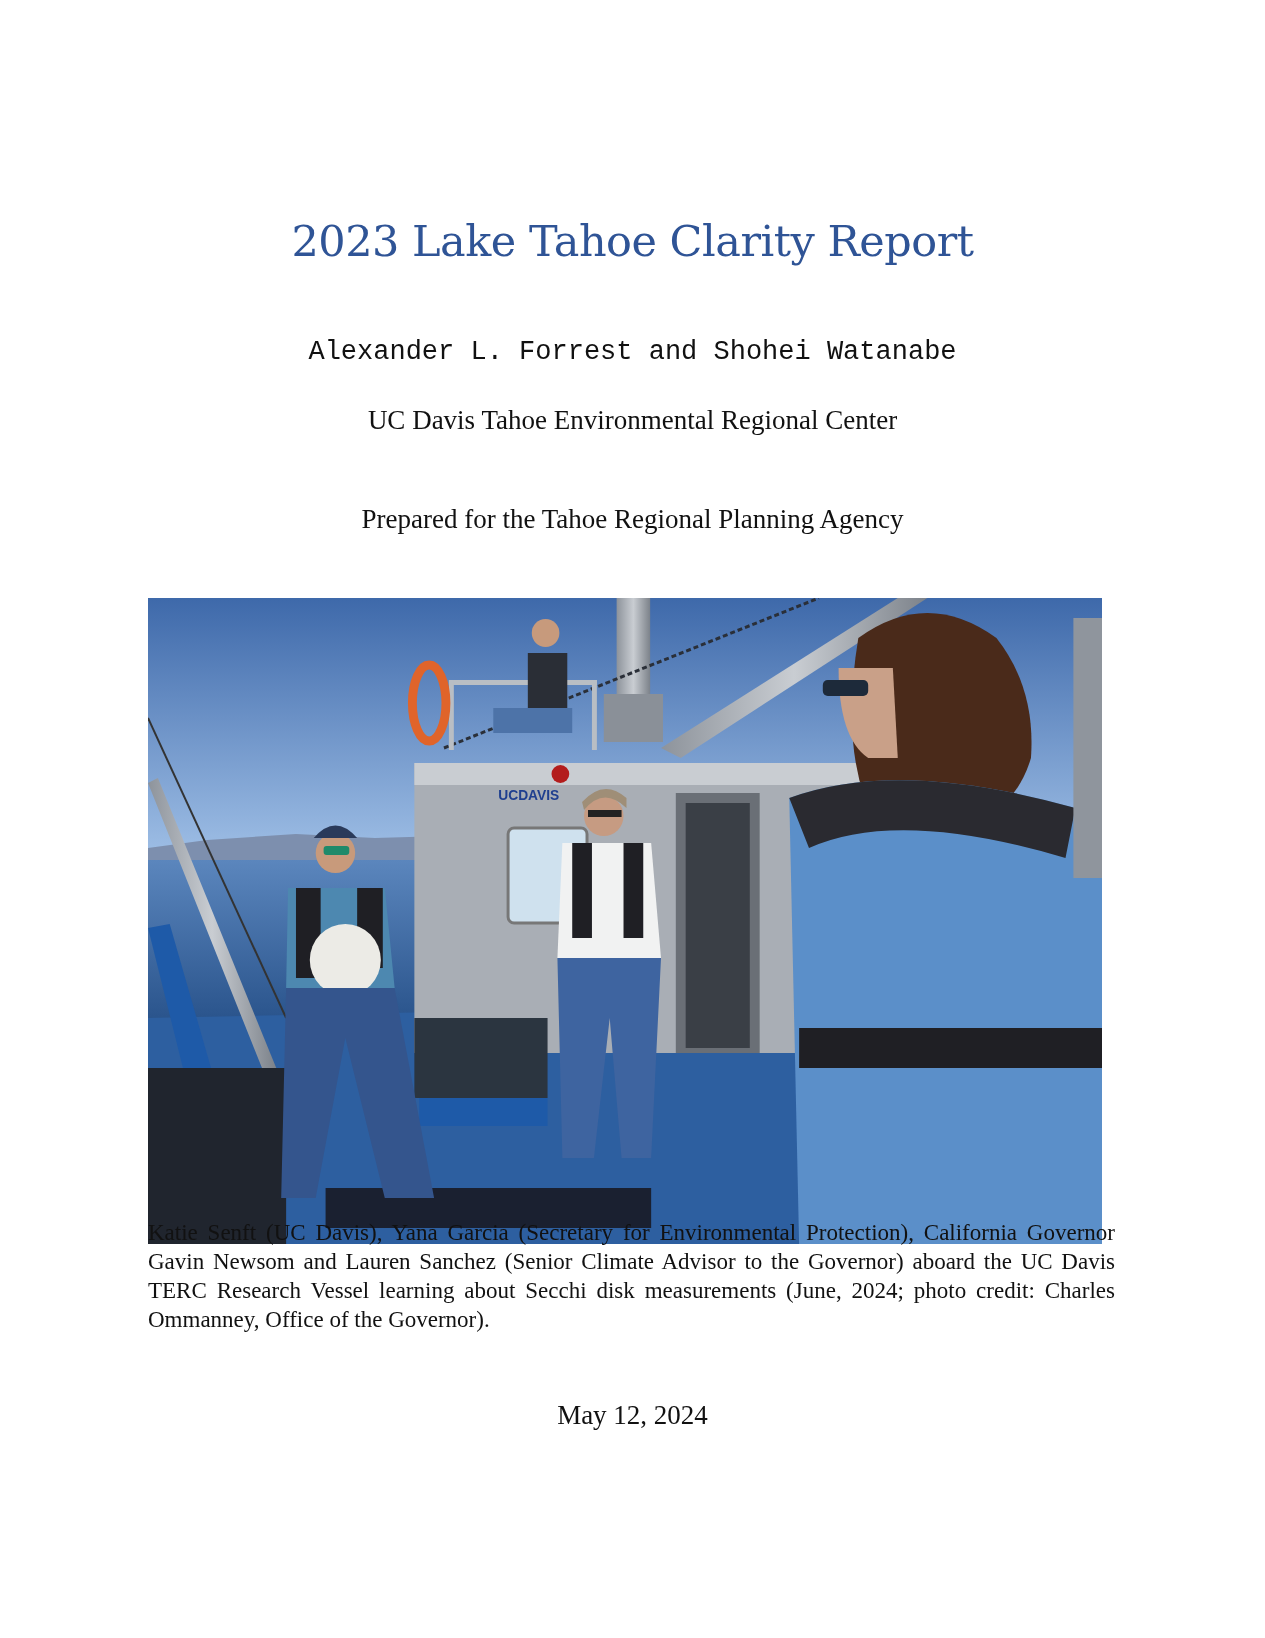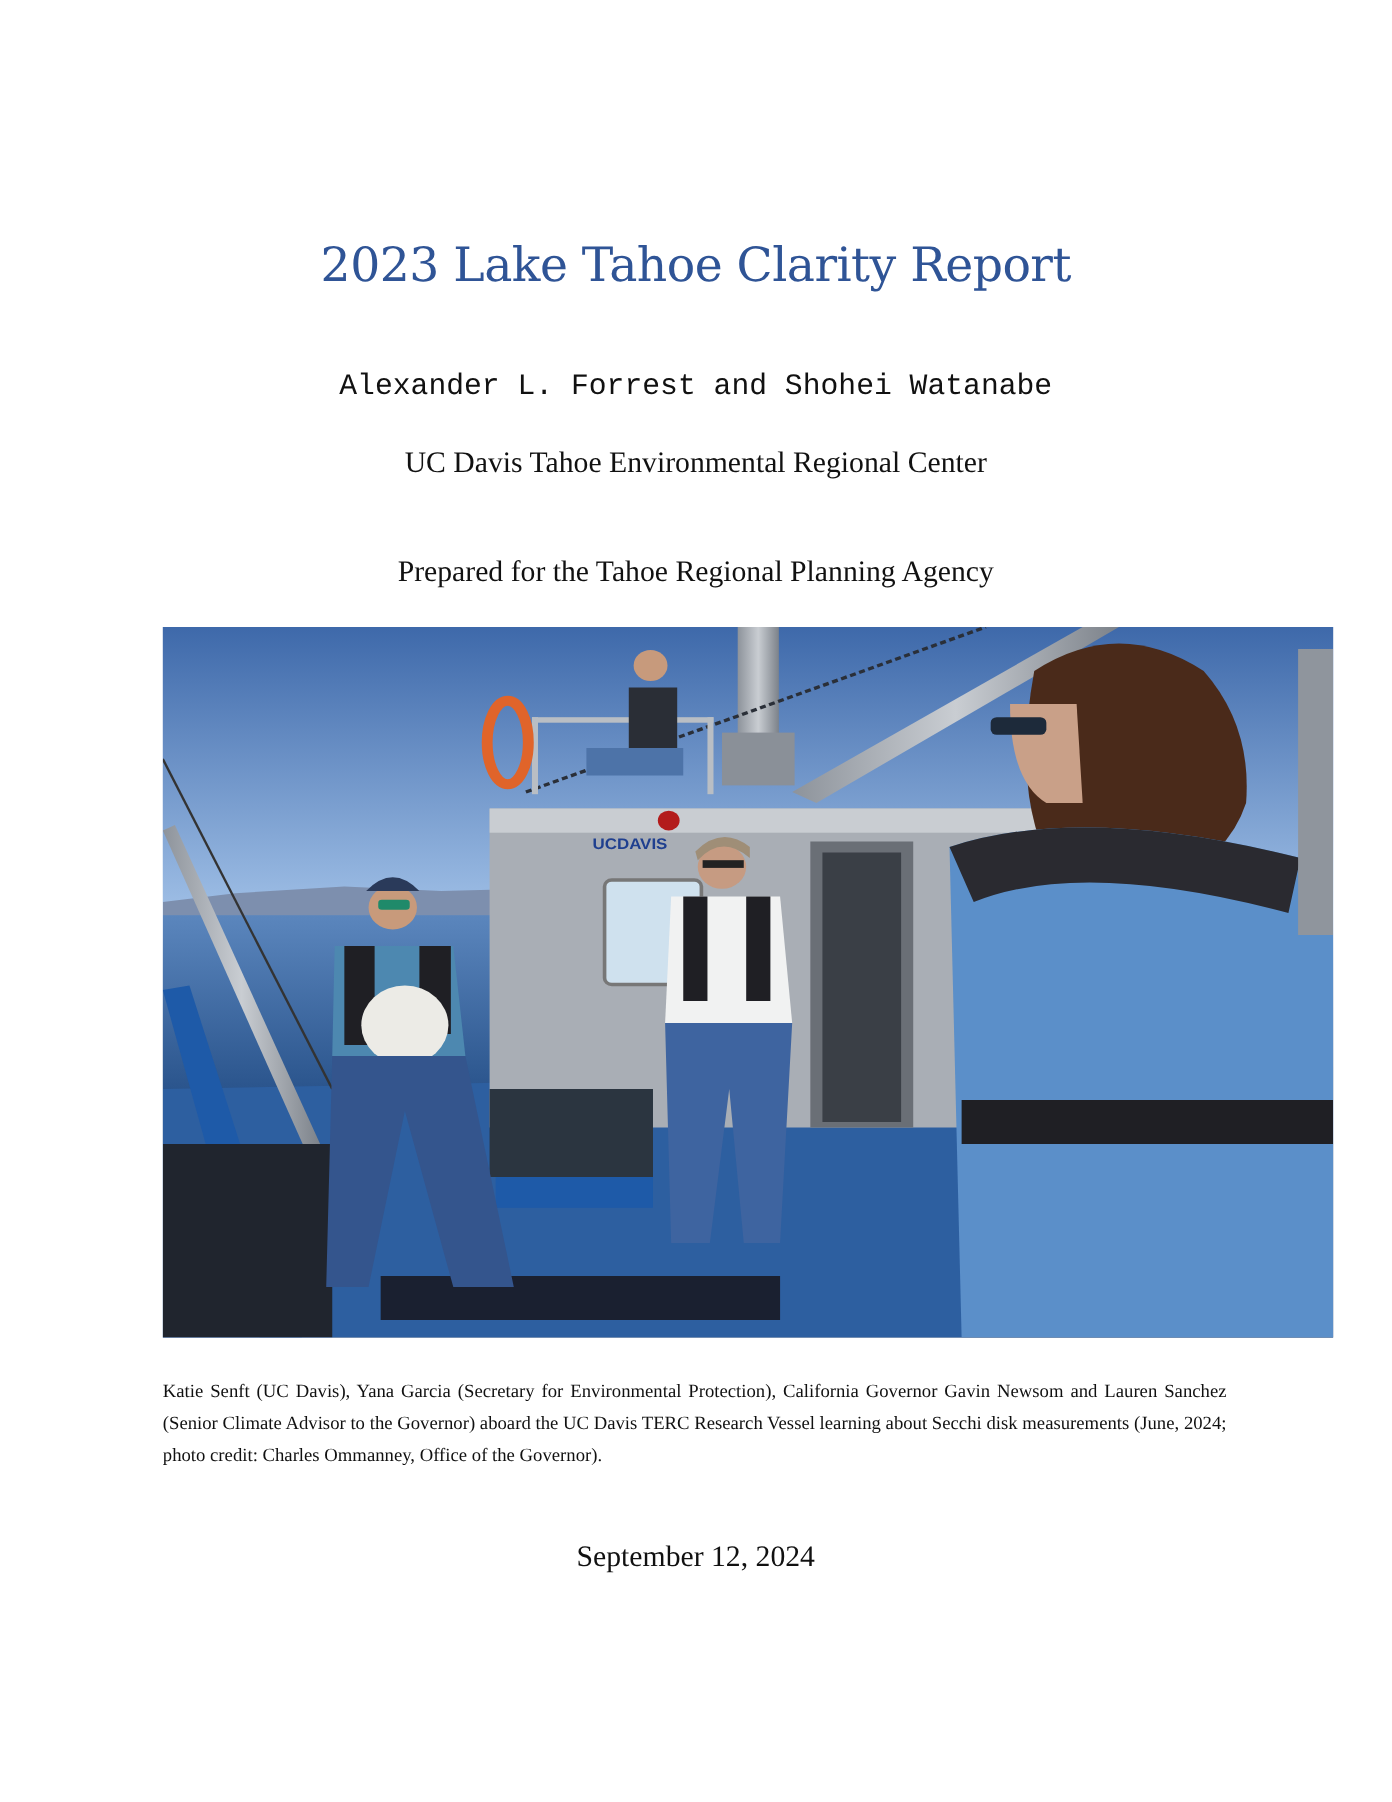--- a/index.html
+++ b/index.html
@@ -19,30 +19,30 @@
       position: absolute; left: 0; right: 0;
       text-align: center;
       font-family: "Liberation Serif", serif;
       font-size: 27px; color: #111111;
     }
     .authors { top: 337px; font-family: Liberation Mono, monospace; }
     .org { top: 405px; }
     .prepared { top: 504px; }
 
     .photo {
-      position: absolute; left: 148px; top: 570px; width: 1064px; height: 646px;
+      position: absolute; left: 148px; top: 598px; width: 954px; height: 646px;
       overflow: hidden;
       background: linear-gradient(180deg, #3f6aab 0%, #6f97cf 30%, #9dbde4 40%, #5d84b8 48%, #2f5a93 60%, #284d82 100%);
     }
     .photo svg { display: block; width: 100%; height: 100%; }
 
     .caption {
-      position: absolute; left: 148px; top: 1250px; width: 967px;
+      position: absolute; left: 148px; top: 1218px; width: 967px;
       font-family: "Liberation Serif", serif;
-      font-size: 17px; line-height: 29px; color: #111111;
+      font-size: 23px; line-height: 29px; color: #111111;
       text-align: justify;
       margin: 0;
     }
     .date {
       position: absolute; left: 0; right: 0; top: 1400px;
       text-align: center;
       font-family: "Liberation Serif", serif;
       font-size: 27px; color: #111111;
     }
   </style>
@@ -140,15 +140,15 @@
       <path d="M650 200 Q760 160 940 210 L967 240 L967 646 L660 646 Z" fill="#5b8fc9"></path>
       <path d="M650 200 Q760 160 940 210 L930 260 Q760 210 670 250 Z" fill="#2a2a30"></path>
       <path d="M660 430 L967 430 L967 470 L660 470 Z" fill="#1f1f24"></path>
 
       <rect x="938" y="20" width="29" height="260" fill="#8f959d"></rect>
     </svg>
   </div>
 
   <p class="caption">Katie Senft (UC Davis), Yana Garcia (Secretary for Environmental Protection), California Governor Gavin Newsom and Lauren Sanchez (Senior Climate Advisor to the Governor) aboard the UC Davis TERC Research Vessel learning about Secchi disk measurements (June, 2024; photo credit: Charles Ommanney, Office of the Governor).</p>
 
-  <div class="date">September 12, 2024</div>
+  <div class="date">May 12, 2024</div>
 
 </div>
 
 </body></html>

